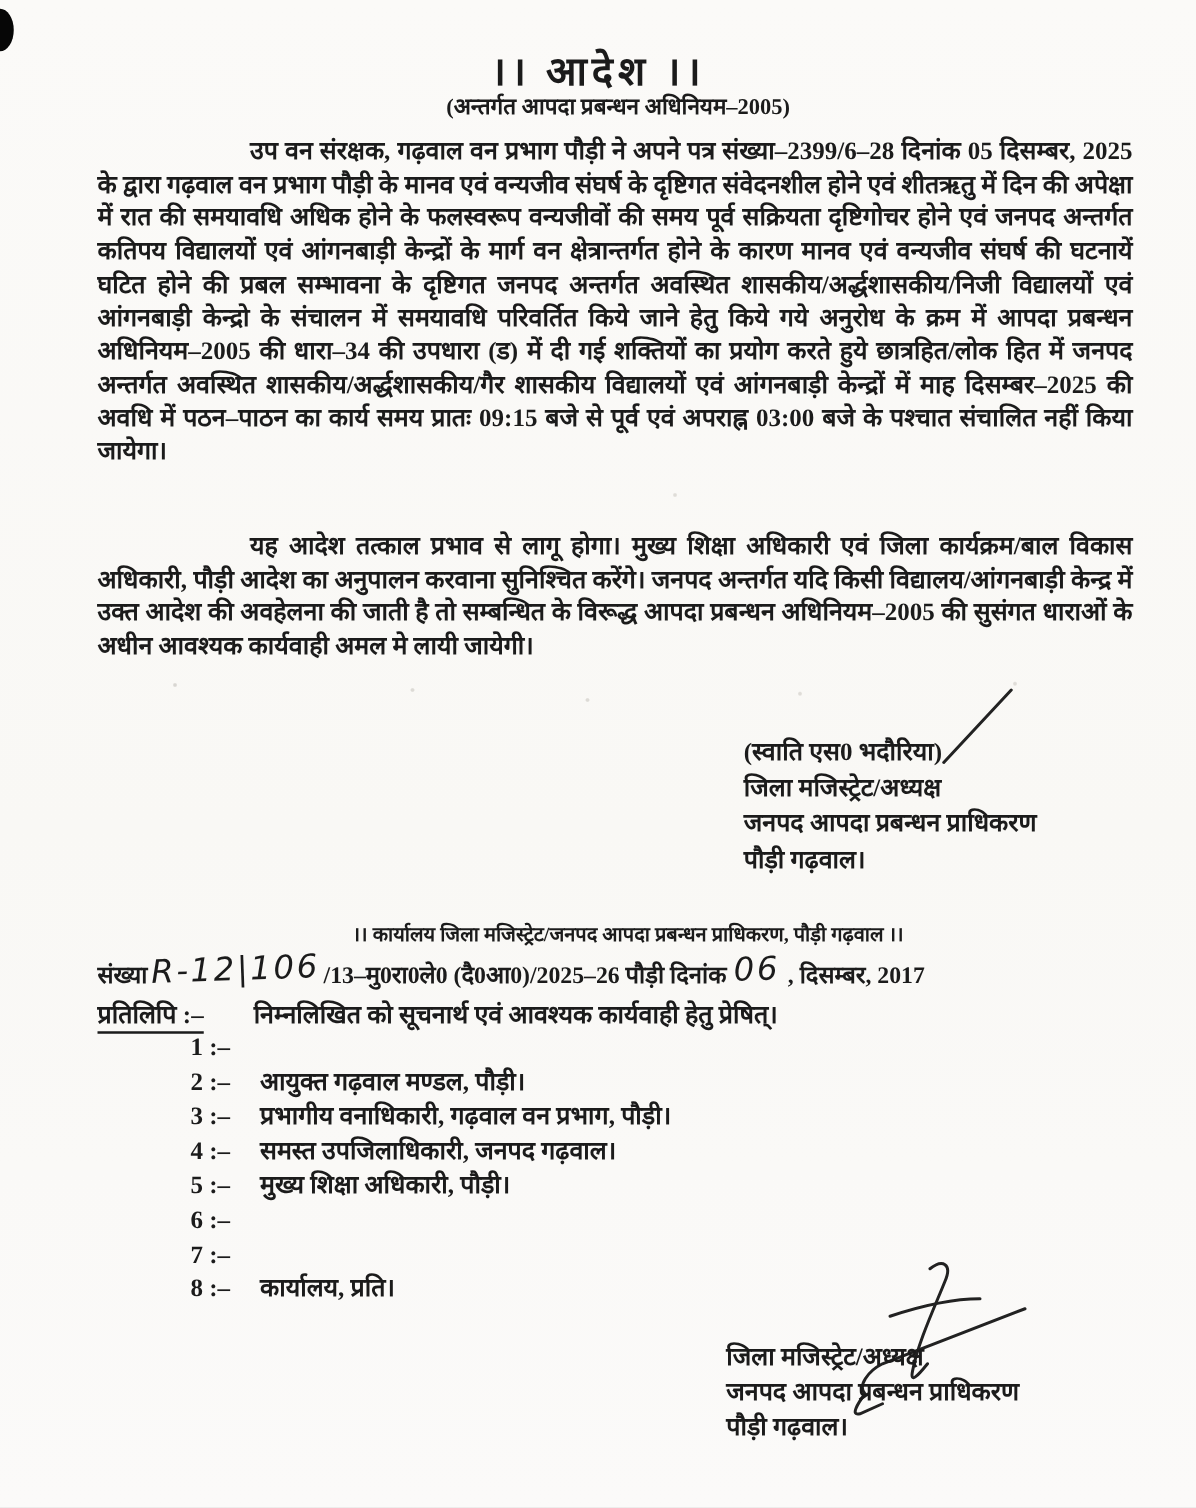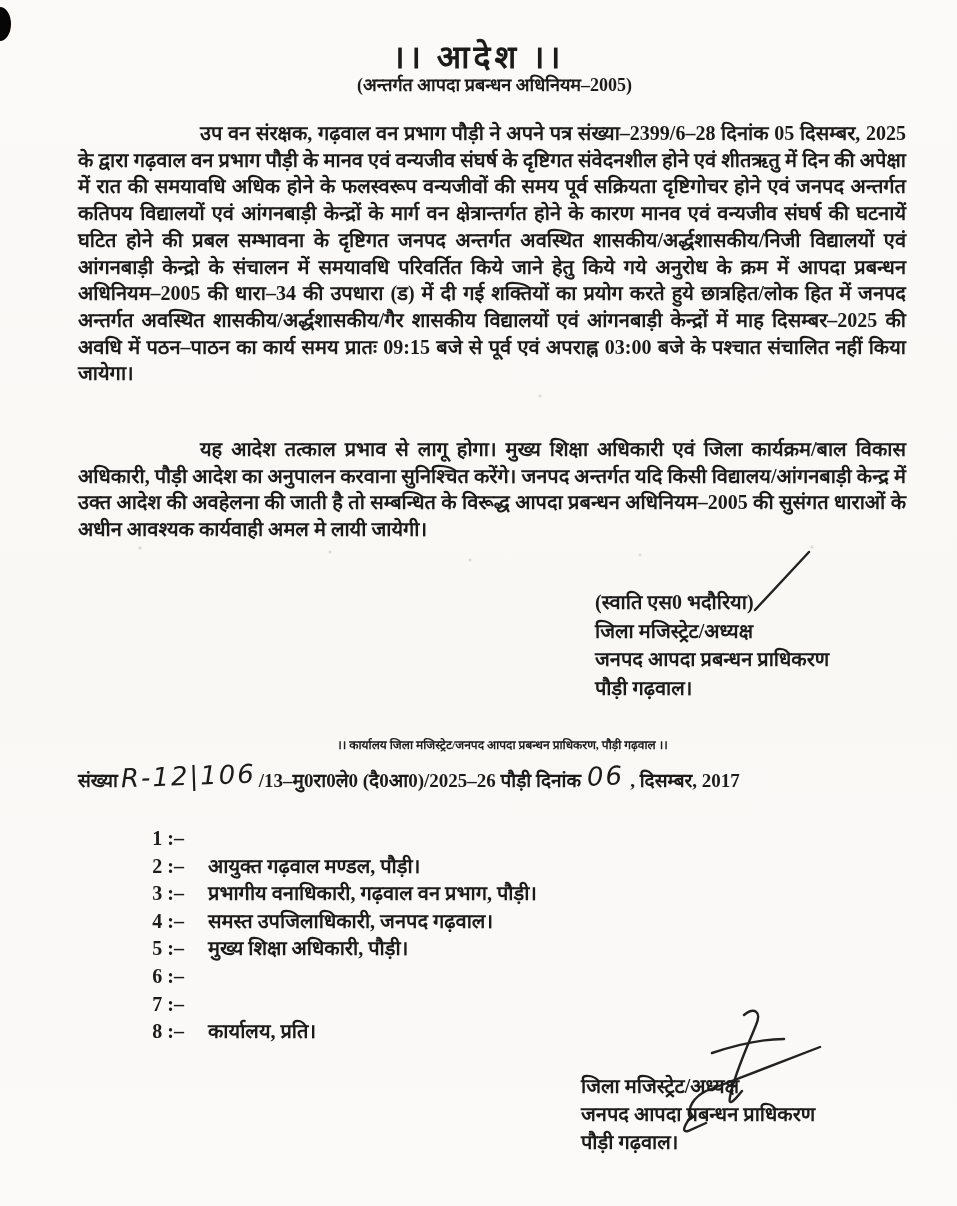--- a/index.html
+++ b/index.html
@@ -23,36 +23,36 @@
     position:absolute; top:34px; left:0; width:100%;
     text-align:center; font-size:32px; letter-spacing:4px;
   }
   .doc-subtitle {
     position:absolute; top:72px; left:0; width:100%;
     text-align:center; font-size:18px;margin-left:16px;
   }
   .para {
     position:absolute; left:78px; width:828px;
     font-size:20px; line-height:26.7px;
-    text-align:justify; text-indent:122px;margin-top:12px;
+    text-align:justify; text-indent:122px;
   }
   .para1 { top:108px; }
   .para2 { top:424px;font-family:Liberation Serif, serif; }
   .sig-block {
     position:absolute; text-align:left;
     font-size:20px; line-height:28.5px;
   }
   .sig1 { top:588px; right:62px; width:300px; }
   .sig2 { top:1072px; right:56px; width:320px; line-height:28px; }
   .sig-svg { position:absolute; pointer-events:none; }
   .sig-svg-1 { top:548px; right:140px; width:90px; height:70px; }
   .sig-svg-2 { top:1005px; right:115px; width:170px; height:150px; }
   .office-header {
     position:absolute; top:736px; left:0; width:100%;
-    text-align:center; font-size:12px;padding-left:48px;
+    text-align:center; font-size:16px;padding-left:48px;
   }
   .number-line {
     position:absolute; top:763px; left:78px; width:840px;
     font-size:19px; white-space:nowrap;
   }
   .handwritten {
     display:inline-block;
     font-family:"DejaVu Sans",sans-serif;
     font-weight:400; font-style:italic;
     font-size:26px; letter-spacing:2px;
@@ -112,20 +112,23 @@
     <div>जनपद आपदा प्रबन्धन प्राधिकरण</div>
     <div>पौड़ी गढ़वाल।</div>
   </div>
 
   <div class="office-header">।।   कार्यालय जिला मजिस्ट्रेट/जनपद आपदा प्रबन्धन प्राधिकरण, पौड़ी गढ़वाल   ।।</div>
 
   <div class="number-line">
     <span>संख्या</span><span class="handwritten">R-12|106</span><span>/13–मु0रा0ले0 (दै0आ0)/2025–26 पौड़ी दिनांक</span><span class="handwritten hand-date">06</span><span>, दिसम्बर, 2017</span>
   </div>
 
+  <div class="copy-line">
+    <span class="copy-label">प्रतिलिपि :–</span><span>निम्नलिखित को सूचनार्थ एवं आवश्यक कार्यवाही हेतु प्रेषित्।</span>
+  </div>
 
   <div class="recipients">
     <div class="recipient-row">
       <span class="recipient-num">1 :–</span>
     </div>
     <div class="recipient-row">
       <span class="recipient-num">2 :–</span>
       <span class="recipient-text">आयुक्त गढ़वाल मण्डल, पौड़ी।</span>
     </div>
     <div class="recipient-row">

